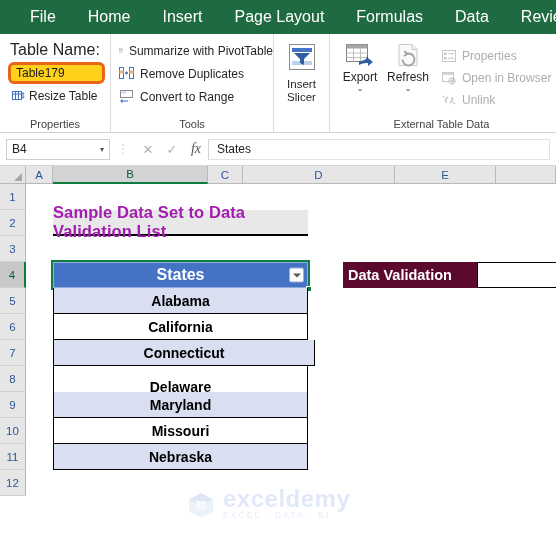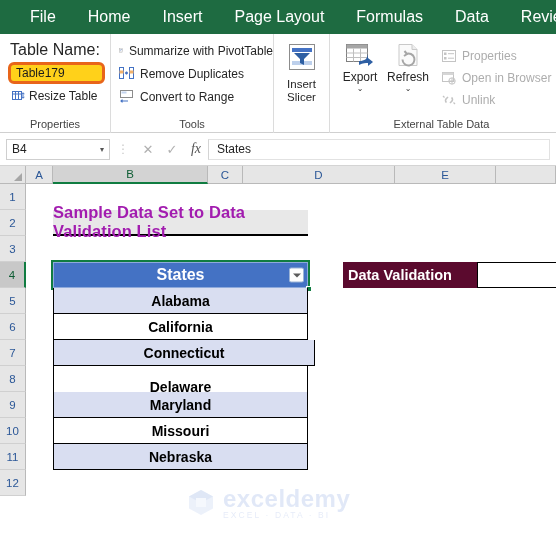--- a/index.html
+++ b/index.html
@@ -177,21 +177,21 @@
 
   .dv-label {
     background: #5b0a2e; color: #ffffff; font-weight: bold;
     font-size: 14.5px; padding-left: 5px;
   }
   .dv-input { background: #ffffff; border: 1px solid #000; }
 
   
   .wm {
     position: absolute; left: 186px; top: 487px;
-    display: flex; align-items: flex-start; gap: 7px; opacity: .55;
+    display: flex; align-items: flex-end; gap: 7px; opacity: .55;
   }
   .wm-txt { display: flex; flex-direction: column; }
   .wm-main { font-size: 24px; color: #c9d6f2; font-weight: bold; letter-spacing: .5px; line-height: 24px; }
   .wm-sub { font-size: 8.5px; color: #d2dcf3; letter-spacing: 2.1px; margin-top: -1px; }
 </style>
 </head>
 <body>
 
 <div id="app">
 

